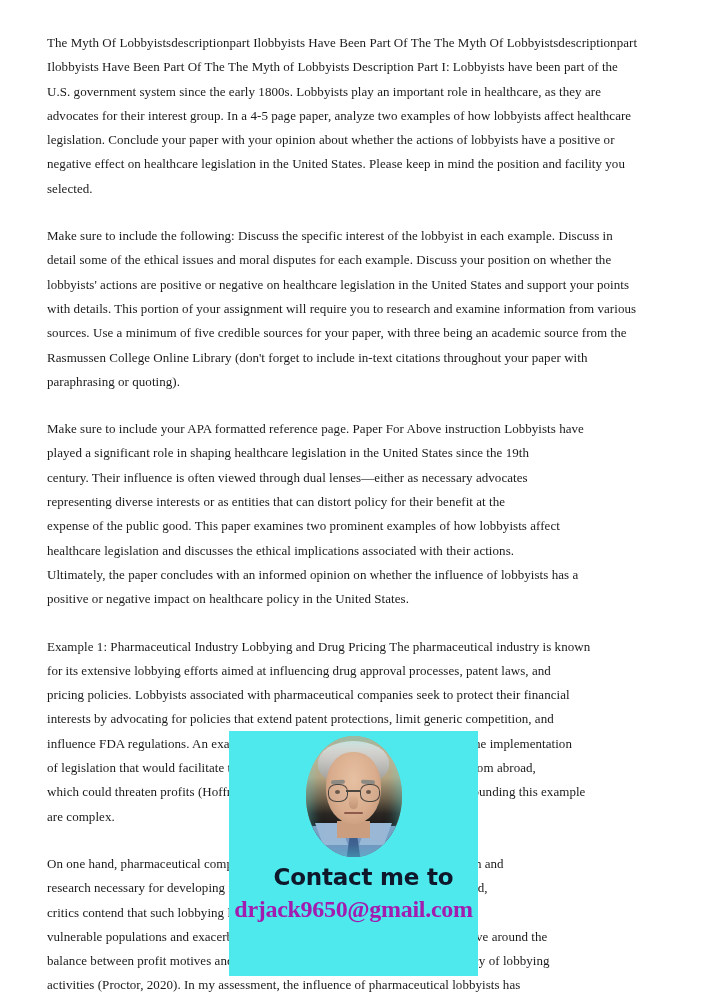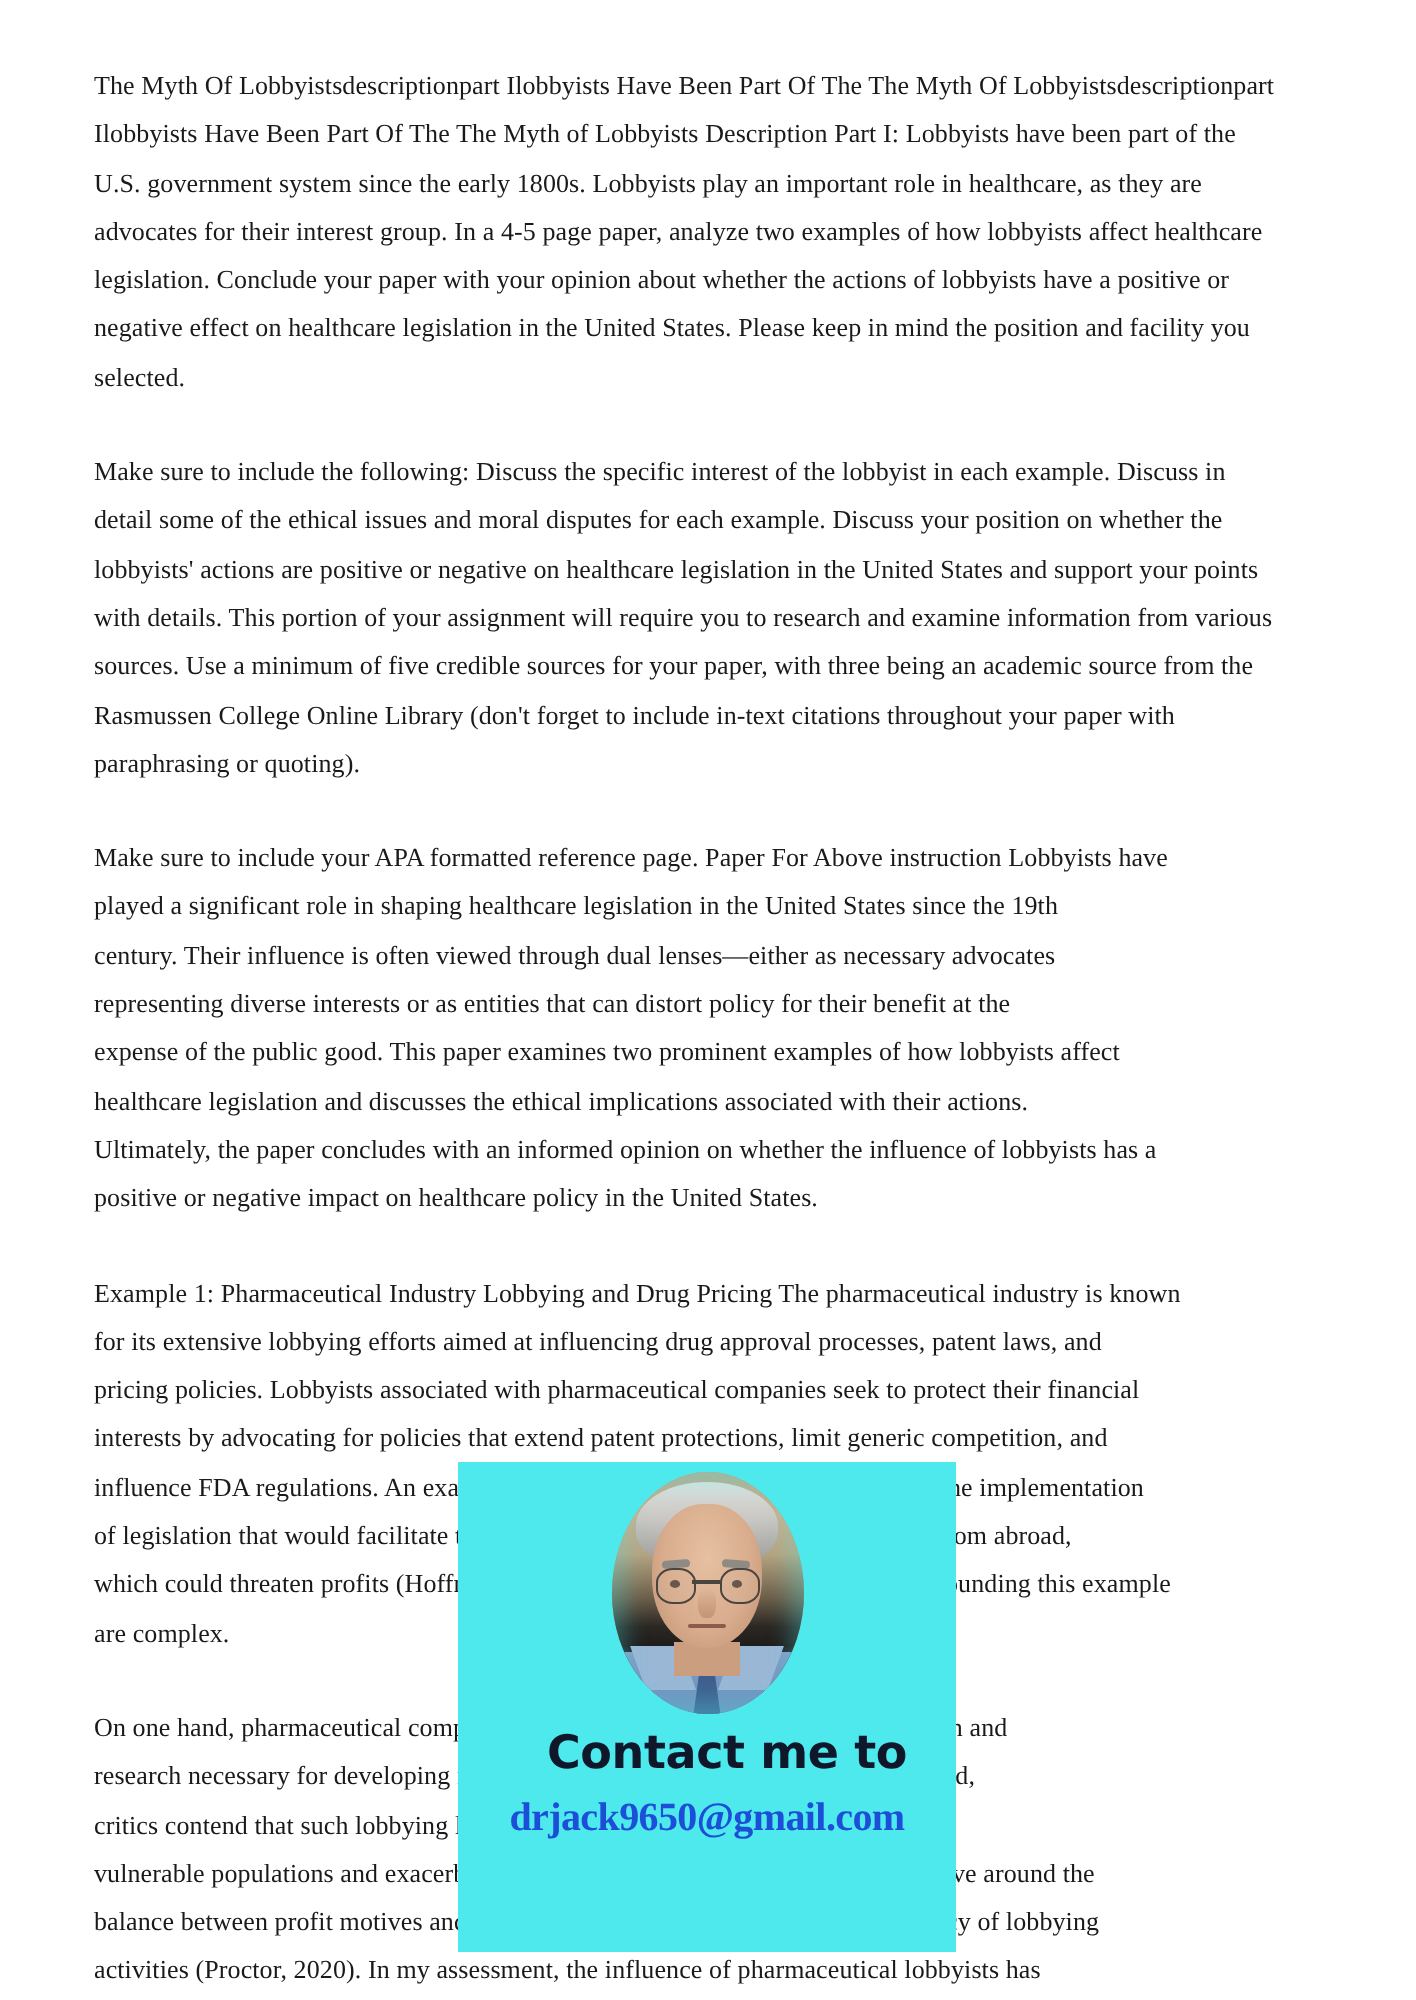--- a/index.html
+++ b/index.html
@@ -153,23 +153,23 @@
     color: #0f172a;
     text-align: center;
     letter-spacing: -0.2px;
     width: 100%;
     padding-left: 20px;
   }
   #card-line1 { margin-top: 6px; }
   #card-email {
     font-family: "Liberation Serif", "DejaVu Serif", serif;
     font-weight: bold;
-    font-size: 20px;
+    font-size: 24px;
     line-height: 26px;
-    color: #1d4ed8;
+    color: #a21caf;
     text-align: center;
     margin-top: 4px;
     width: 100%;
     letter-spacing: -0.3px;
   }
 </style>
 </head>
 <body>
 
 <div id="page">

